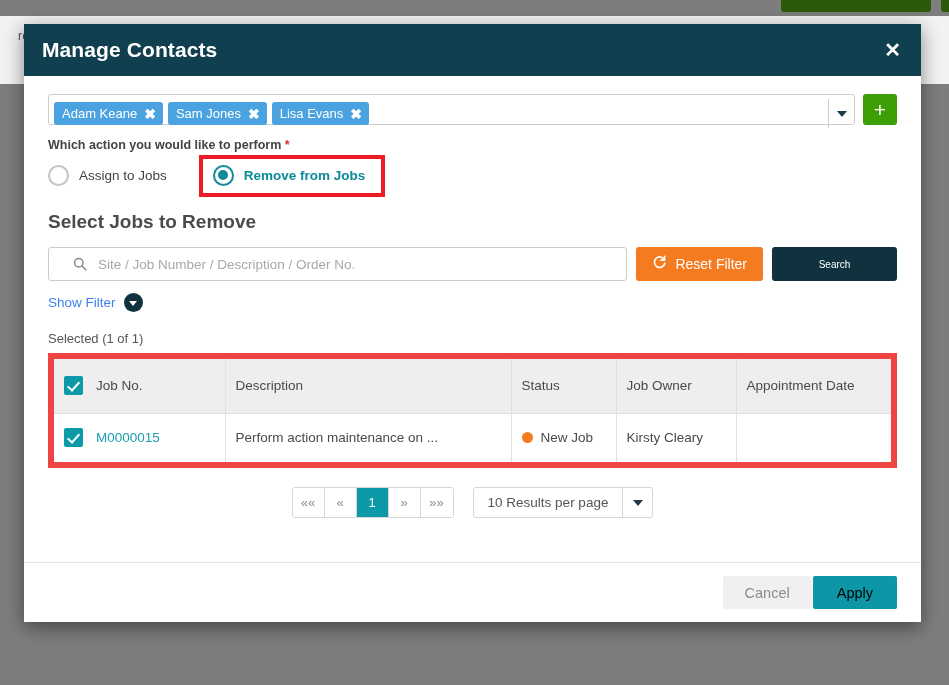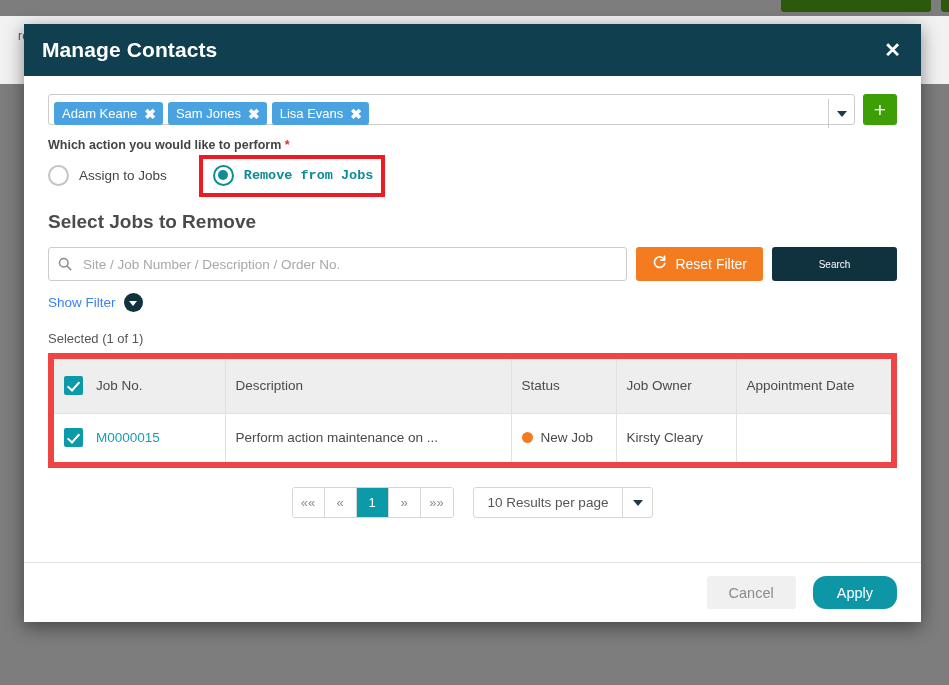--- a/index.html
+++ b/index.html
@@ -219,21 +219,20 @@
     left: 151px; top: -3px;
     width: 186px; height: 42px;
     border: 4px solid #ee1b24;
     background: transparent;
     pointer-events: none;
   }
   .radio-opt.second {
     position: relative;
     z-index: 2;
     margin-left: 24px;
-    font-family: Liberation Mono, monospace;
   }
 
   
   .section-title {
     font-size: 19px;
     font-weight: bold;
     color: #4b4b4b;
     margin: 19px 0 14px 0;
   }
 
@@ -244,21 +243,21 @@
     align-items: stretch;
   }
   .search-field {
     flex: 1 1 auto;
     height: 34px;
     border: 1px solid #ccc;
     border-radius: 3px;
     background: #fff;
     display: flex;
     align-items: center;
-    padding: 0 9px;
+    padding: 0 24px;
     gap: 9px;
   }
   .search-icon {
     flex: 0 0 14px;
     color: #8a8a8a;
     display: flex;
     align-items: center;
   }
   .search-input {
     border: none;
@@ -459,39 +458,39 @@
     display: block;
   }
 
   
   .modal-footer {
     flex: 0 0 60px;
     border-top: 1px solid #e3e3e3;
     display: flex;
     align-items: center;
     justify-content: flex-end;
-    gap: 17px;
+    gap: 1px;
     padding: 0 24px;
   }
   .btn-cancel {
     background: #f0f0f0;
     border: none;
     border-radius: 3px;
     color: #8b8b8b;
     font-size: 14.5px;
     padding: 0 22px;
     height: 33px;
     cursor: pointer;
     font-family: "Liberation Sans", sans-serif;
   }
   .btn-apply {
     background: #0c96a6;
     border: none;
-    border-radius: 13px;
-    color: #ffffff;
+    border-radius: 2px;
+    color: #000000;
     font-size: 14.5px;
     padding: 0 24px;
     height: 33px;
     cursor: pointer;
     font-family: "Liberation Sans", sans-serif;
   }
 </style>
 </head>
 <body>
 

